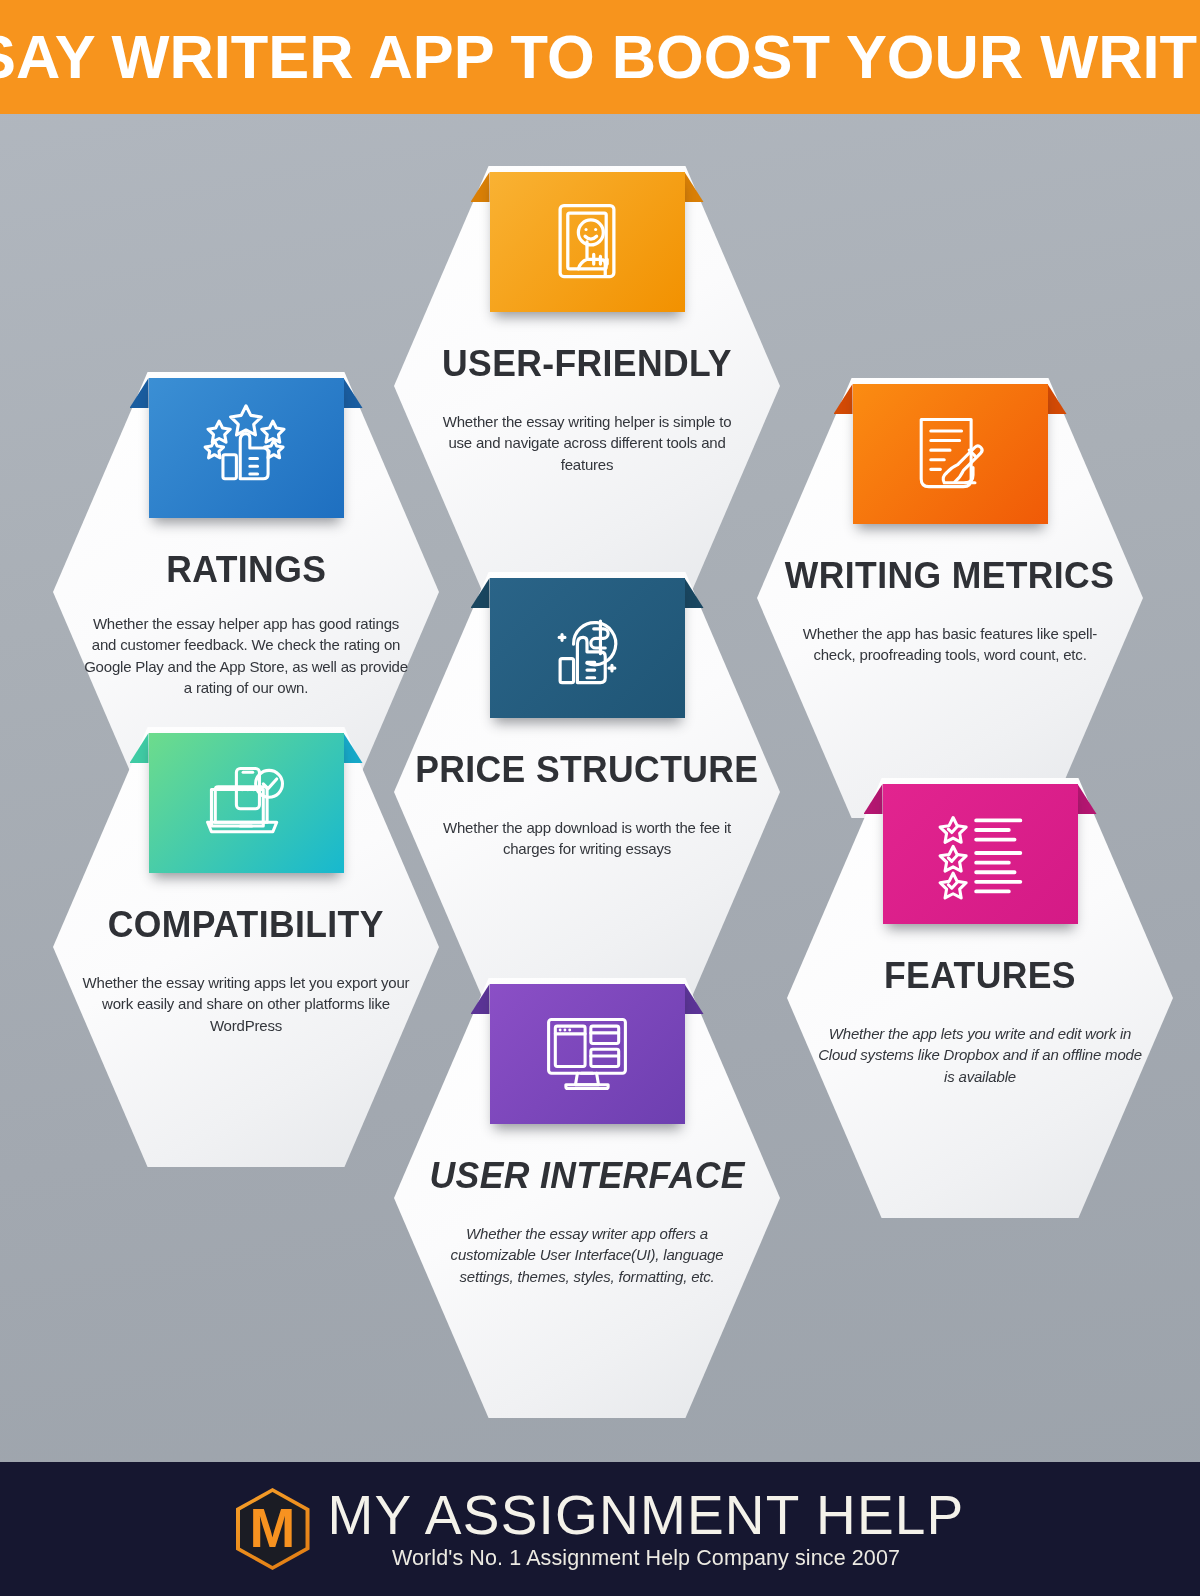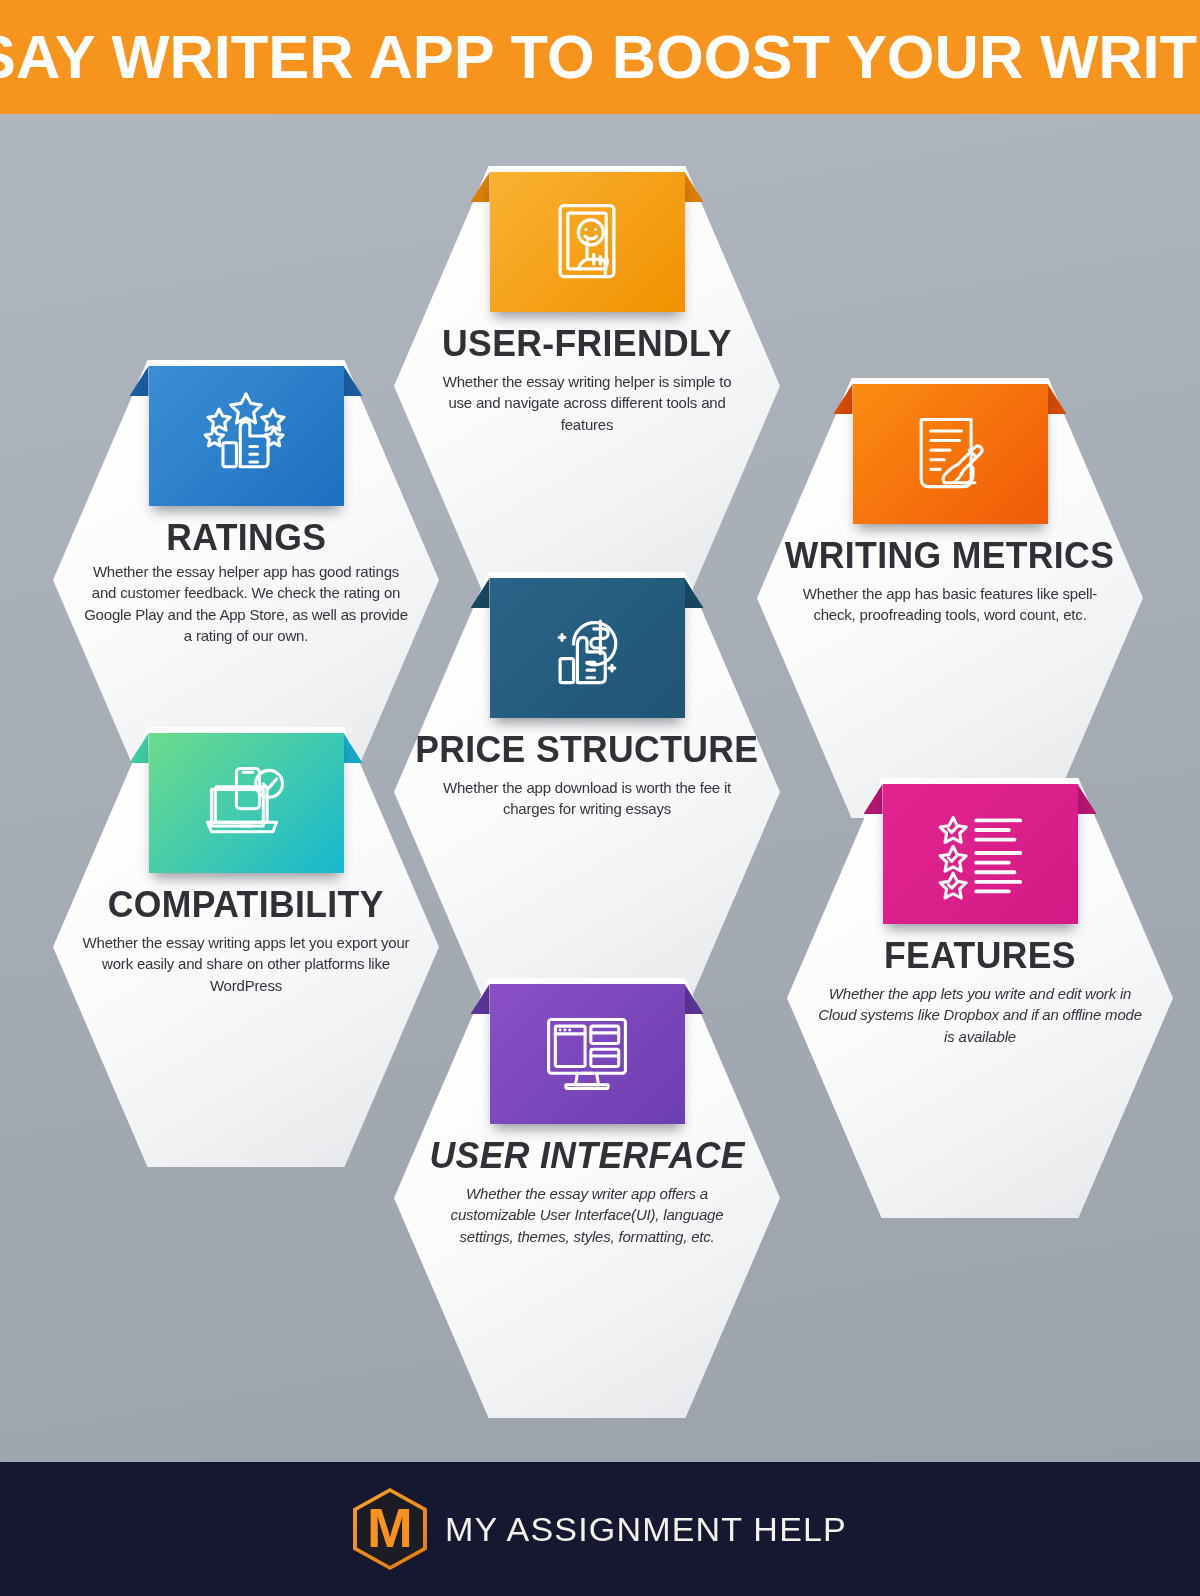--- a/index.html
+++ b/index.html
@@ -55,20 +55,21 @@
     background: linear-gradient(150deg, #ffffff 0%, #fbfbfc 45%, #f0f1f3 75%, #e4e6e9 100%);
     filter: drop-shadow(5px 8px 9px rgba(40,48,60,0.42));
   }
 
   .hex-inner {
     position: absolute;
     inset: 0;
     display: flex;
     flex-direction: column;
     align-items: center;
+    gap: 20px;
   }
 
   
   .ribbon-wrap {
     position: relative;
     width: 195px;
     margin-top: 6px;
   }
   .ribbon-fold-l, .ribbon-fold-r {
     position: absolute;
@@ -152,21 +153,21 @@
     font-weight: 700;
     font-size: 55px;
     line-height: 1;
     padding-bottom: 2px;
   }
   .brand-block { display: flex; flex-direction: column; }
   .brand-name {
     color: #f4f2ea;
     font-family: "Liberation Sans", sans-serif;
     font-weight: 400;
-    font-size: 34px;
+    font-size: 55px;
     letter-spacing: 1.2px;
     line-height: 1.02;
   }
   .brand-tag {
     color: #eceae2;
     font-family: "Liberation Sans Narrow", "Liberation Sans", sans-serif;
     font-size: 21.5px;
     letter-spacing: 0.1px;
     margin-top: 3px;
     text-align: center;
@@ -201,21 +202,21 @@
             <path d="M48 44 q6 6 12 0"></path>
             <path d="M50 50 v18 M50 68 q-7 3 -9 10 M50 68 h14 q5 0 5 5 v12 M57 63 v10 M64 65 v8 M71 68 v5"></path>
           </svg>
         </div>
       </div>
       <div class="hex-title">USER-FRIENDLY</div>
       <div class="hex-desc">Whether the essay writing helper is simple to use and navigate across different tools and features</div>
     </div>
   </div>
 
-  <div class="hex-card" style="left:53px; top:360px;">
+  <div class="hex-card" style="left:53px; top:372px;">
     <div class="hex-shape"></div>
     <div class="hex-inner">
       <div class="ribbon-wrap">
         <div class="ribbon-fold-l">
             <div class="f" style="background:#1a5da0;"></div>
           </div>
         <div class="ribbon-fold-r">
             <div class="f" style="background:#1a5da0;"></div>
           </div>
         <div class="ribbon-box" style="background:linear-gradient(135deg,#3b8fd4 0%,#1e6fc0 100%);">
@@ -385,16 +386,17 @@
   </div>
 
   <div class="footer-bar">
     <div class="logo-hex">
       <div class="outer"></div>
       <div class="inner"></div>
       <div class="letter">M</div>
     </div>
     <div class="brand-block">
       <div class="brand-name">MY ASSIGNMENT HELP</div>
+      <div class="brand-tag">World's No. 1 Assignment Help Company since 2007</div>
     </div>
   </div>
 
 </div>
 
 </body></html>

